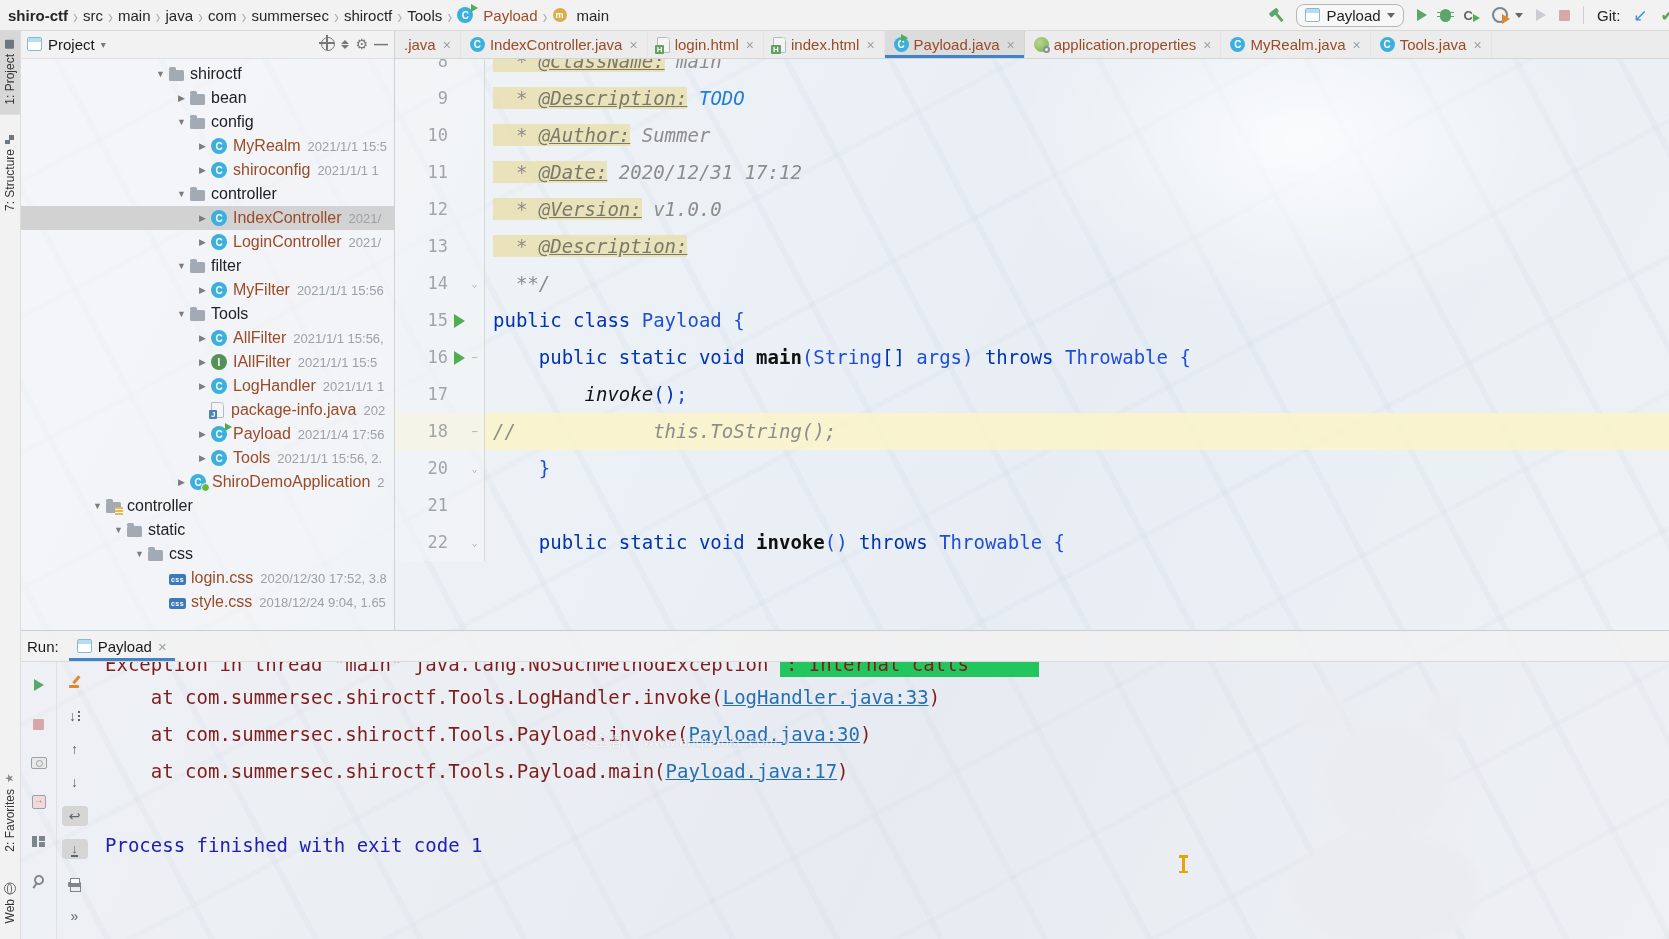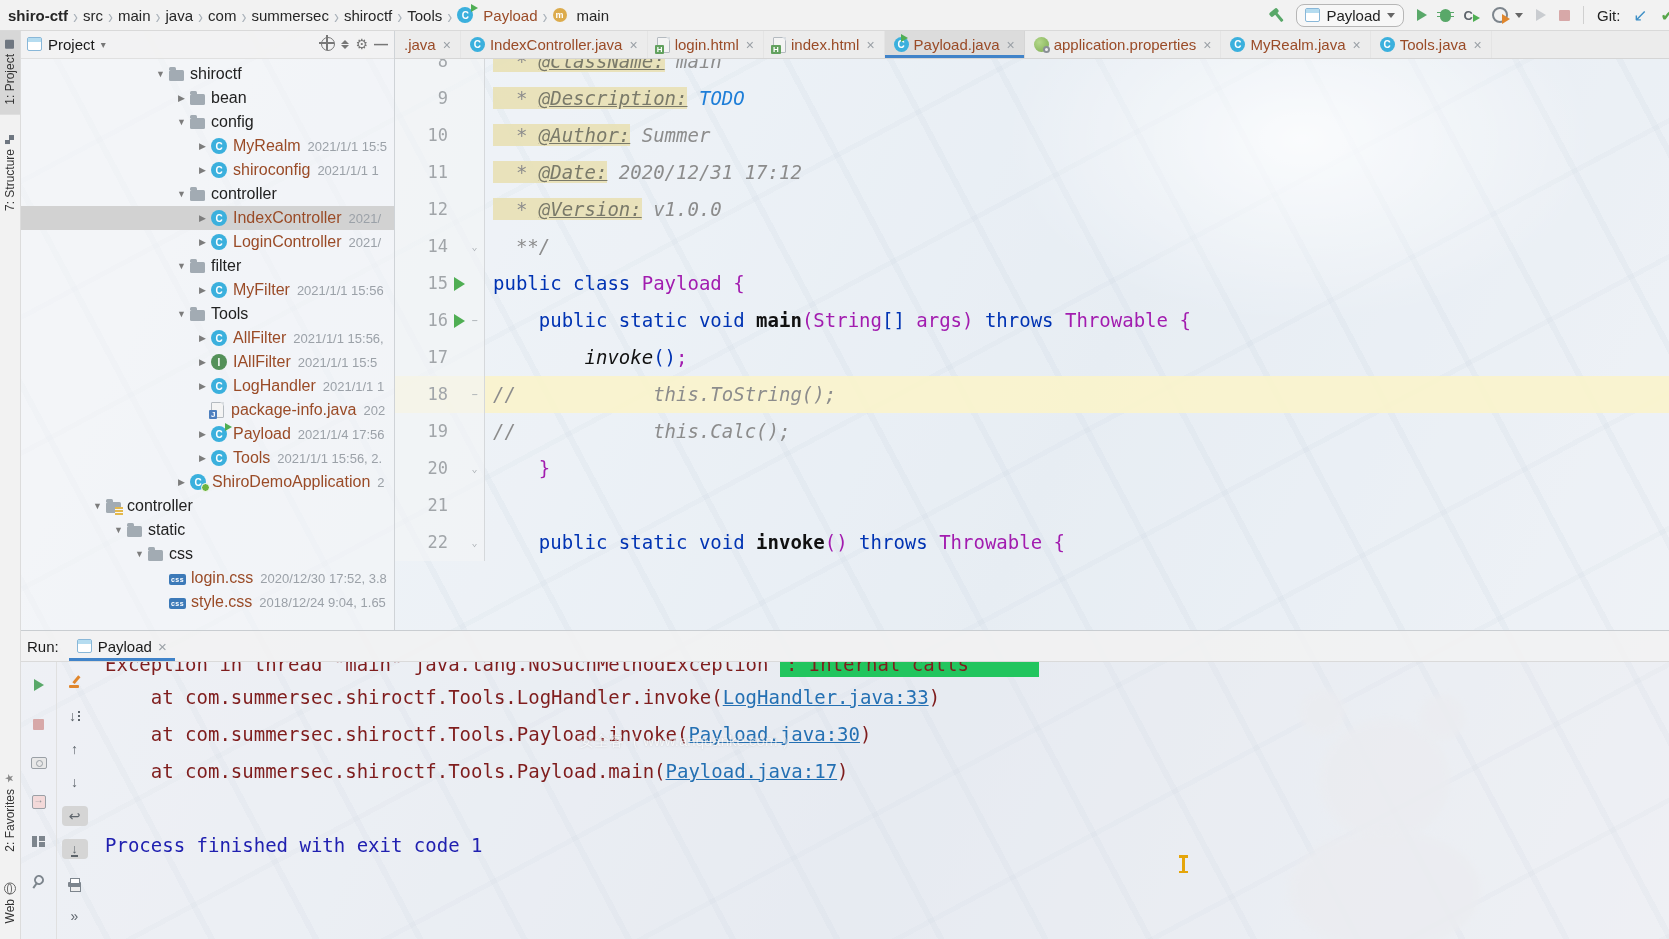--- a/index.html
+++ b/index.html
@@ -158,21 +158,21 @@
           font-size:19px;white-space:pre;}
   .ed-row.hl{background:rgba(250,243,204,.92);}
   .gutter{width:90px;flex:none;display:flex;align-items:center;justify-content:flex-end;gap:4px;
           background:rgba(243,244,246,.65);border-right:1px solid #d5d8db;padding-right:4px;box-sizing:border-box;}
   .lnum{color:#a1a5a9;font-size:17px;min-width:26px;text-align:right;}
   .gut-run{width:0;height:0;border-left:11px solid #4fae53;border-top:7px solid transparent;border-bottom:7px solid transparent;margin-left:2px;}
   .gut-spacer{width:13px;}
   .fold{width:11px;color:#a8adb2;font-size:10px;text-align:center;}
   .codetext{padding-left:8px;}
   .s-kw{color:#0033b3;}
-  .s-pl{color:#a21caf;}
+  .s-pl{color:#1d4ed8;}
   .s-decl{color:#111;font-weight:bold;}
   .s-smeth{color:#111;font-style:italic;}
   .s-cmt{color:#8c8c8c;font-style:italic;}
   .s-doc{color:#8c8c8c;font-style:italic;background:rgba(232,223,176,.85);}
   .s-dtag{color:#7a7a6a;font-style:italic;text-decoration:underline;background:rgba(232,223,176,.85);}
   .s-dval{color:#8c8c8c;font-style:italic;}
   .s-todo{color:#1e7ed8;font-style:italic;}
 
   
   .runpanel{flex:1;display:flex;flex-direction:column;border-top:1px solid #c9cdd1;background:rgba(242,243,245,.55);min-height:0;}
@@ -523,26 +523,26 @@
                 <span class="x">×</span>
               </span>
             </div>
           <div class="editor">
             <div class="ed-lines" id="edlines">
                 <div class="ed-row"><div class="gutter"><span class="lnum">8</span><span class="gut-spacer"></span><span class="fold"></span></div><div class="codetext"><span class="s-doc">  * </span><span class="s-dtag">@ClassName:</span><span class="s-dval"> main</span></div></div>
                 <div class="ed-row"><div class="gutter"><span class="lnum">9</span><span class="gut-spacer"></span><span class="fold"></span></div><div class="codetext"><span class="s-doc">  * </span><span class="s-dtag">@Description:</span><span class="s-dval"> </span><span class="s-todo">TODO</span></div></div>
                 <div class="ed-row"><div class="gutter"><span class="lnum">10</span><span class="gut-spacer"></span><span class="fold"></span></div><div class="codetext"><span class="s-doc">  * </span><span class="s-dtag">@Author:</span><span class="s-dval"> Summer</span></div></div>
                 <div class="ed-row"><div class="gutter"><span class="lnum">11</span><span class="gut-spacer"></span><span class="fold"></span></div><div class="codetext"><span class="s-doc">  * </span><span class="s-dtag">@Date:</span><span class="s-dval"> 2020/12/31 17:12</span></div></div>
                 <div class="ed-row"><div class="gutter"><span class="lnum">12</span><span class="gut-spacer"></span><span class="fold"></span></div><div class="codetext"><span class="s-doc">  * </span><span class="s-dtag">@Version:</span><span class="s-dval"> v1.0.0</span></div></div>
+                <div class="ed-row"><div class="gutter"><span class="lnum">13</span><span class="gut-spacer"></span><span class="fold"></span></div><div class="codetext"><span class="s-doc">  * </span><span class="s-dtag">@Description:</span></div></div>
                 <div class="ed-row"><div class="gutter"><span class="lnum">14</span><span class="gut-spacer"></span><span class="fold">⌄</span></div><div class="codetext"><span class="s-cmt">  **/</span></div></div>
                 <div class="ed-row"><div class="gutter"><span class="lnum">15</span><span class="gut-run"></span><span class="fold"></span></div><div class="codetext"><span class="s-kw">public class </span><span class="s-pl">Payload {</span></div></div>
                 <div class="ed-row"><div class="gutter"><span class="lnum">16</span><span class="gut-run"></span><span class="fold">−</span></div><div class="codetext"><span class="s-pl">    </span><span class="s-kw">public static void </span><span class="s-decl">main</span><span class="s-pl">(String</span><span class="s-kw">[]</span><span class="s-pl"> args) </span><span class="s-kw">throws </span><span class="s-pl">Throwable {</span></div></div>
                 <div class="ed-row"><div class="gutter"><span class="lnum">17</span><span class="gut-spacer"></span><span class="fold"></span></div><div class="codetext"><span class="s-pl">        </span><span class="s-smeth">invoke</span><span class="s-kw">()</span><span class="s-pl">;</span></div></div>
                 <div class="ed-row hl"><div class="gutter"><span class="lnum">18</span><span class="gut-spacer"></span><span class="fold">−</span></div><div class="codetext"><span class="s-cmt">//            </span><span class="s-cmt">this.ToString();</span></div></div>
-                <div class="ed-row"><div class="gutter"><span class="lnum">19</span><span class="gut-spacer"></span><span class="fold"></span></div><div class="codetext"><span class="s-cmt">//            </span><span class="s-cmt">this.Calc();</span></div></div>
                 <div class="ed-row"><div class="gutter"><span class="lnum">20</span><span class="gut-spacer"></span><span class="fold">⌄</span></div><div class="codetext"><span class="s-pl">    }</span></div></div>
                 <div class="ed-row"><div class="gutter"><span class="lnum">21</span><span class="gut-spacer"></span><span class="fold"></span></div><div class="codetext"></div></div>
                 <div class="ed-row"><div class="gutter"><span class="lnum">22</span><span class="gut-spacer"></span><span class="fold">⌄</span></div><div class="codetext"><span class="s-pl">    </span><span class="s-kw">public static void </span><span class="s-decl">invoke</span><span class="s-pl">() </span><span class="s-kw">throws </span><span class="s-pl">Throwable {</span></div></div>
               </div>
           </div>
         </div>
       </div>
 
       <div class="runpanel">
         <div class="run-head">

